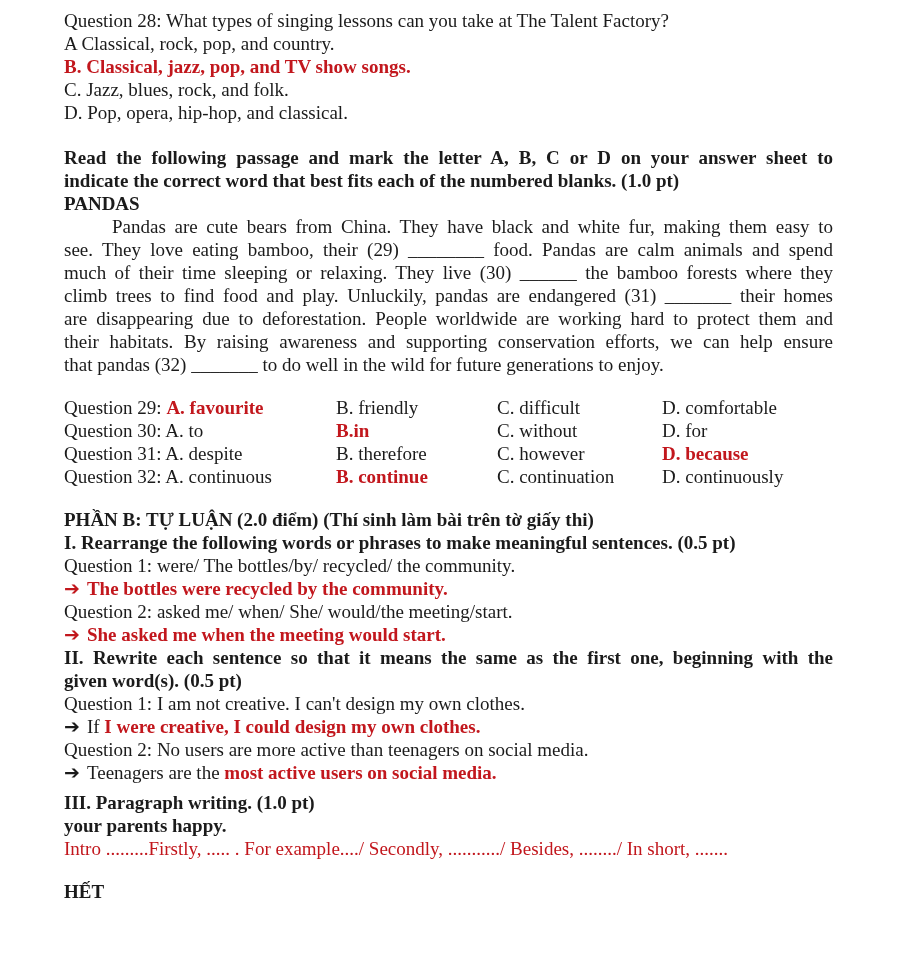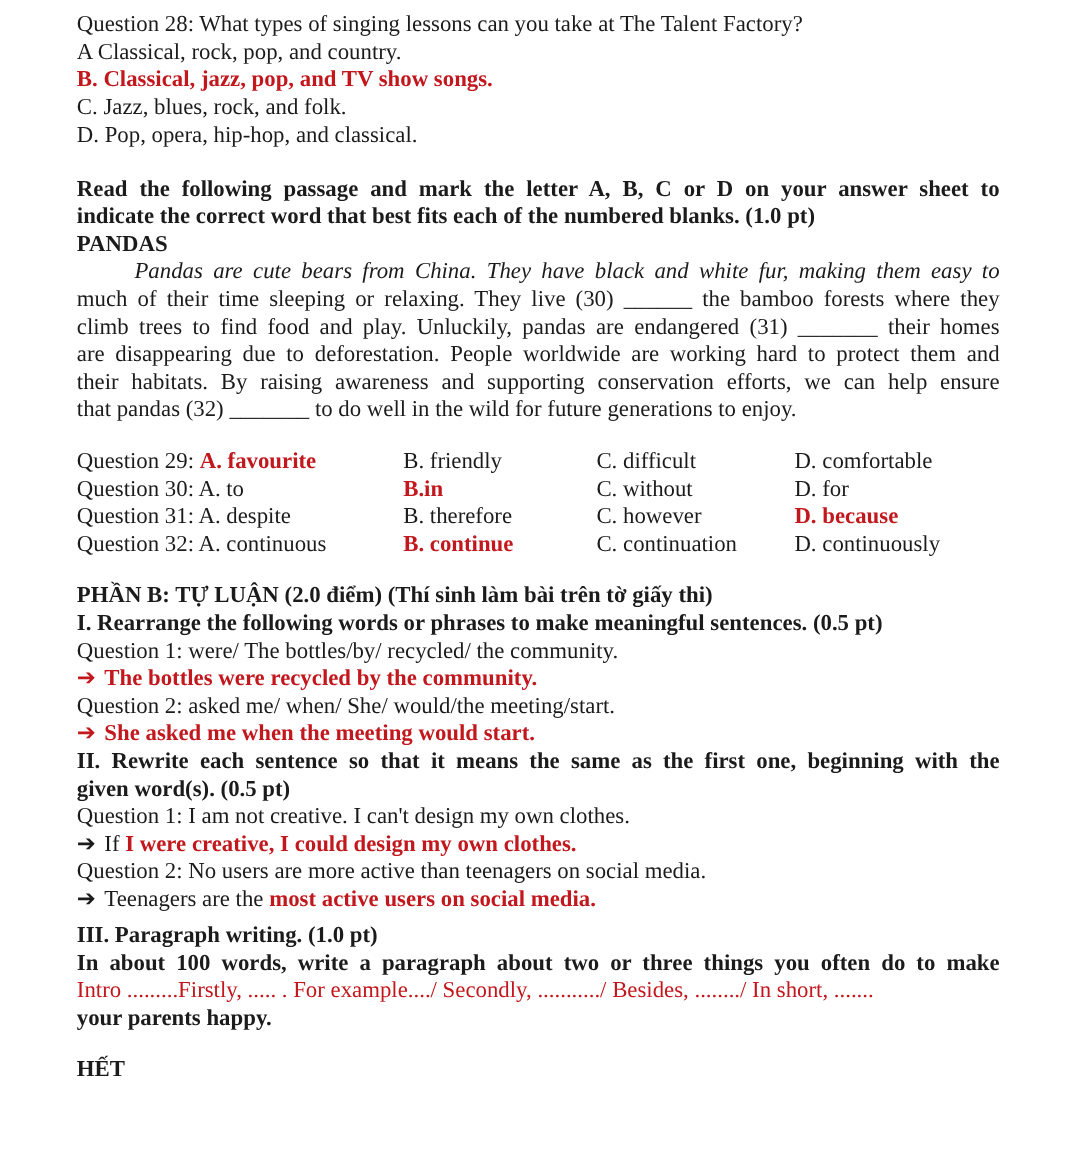--- a/index.html
+++ b/index.html
@@ -5,21 +5,21 @@
   :root { --red:#c2171d; --ink:#1b1b1b; }
   html,body { margin:0; padding:0; background:#ffffff; }
   body {
     width:906px; height:959px; overflow:hidden;
     font-family:"Liberation Serif", serif;
     font-size:19px; line-height:23px; color:var(--ink);
   }
   .page { padding:9px 73px 0 64px; }
   .line { white-space:pre-wrap; }
   .jline { text-align:justify; text-align-last:justify; }
-  .indent { text-indent:48px;font-style:italic; }
+  .indent { text-indent:48px; }
   .bold { font-weight:bold; }
   .center { text-align:left; }
   .red-bold { color:var(--red); font-weight:bold; }
   .red-plain { color:var(--red); }
   .g22 { margin-top:22px; }
   .g21 { margin-top:7px; }
   .g20 { margin-top:20px; }
   .mcq-row { display:grid; grid-template-columns:272px 161px 165px 1fr;font-family:Liberation Serif, serif; }
   .arrow { font-family:"DejaVu Sans", sans-serif; margin-right:7px; }
 </style>
@@ -37,20 +37,21 @@
   </div>
 
   <div class="g22 bold">
     <div class="jline">Read the following passage and mark the letter A, B, C or D on your answer sheet to</div>
     <div class="line">indicate the correct word that best fits each of the numbered blanks. (1.0 pt)</div>
   </div>
 
   <div class="center bold">PANDAS</div>
   <div>
     <div class="jline indent">Pandas are cute bears from China. They have black and white fur, making them easy to</div>
+    <div class="jline">see. They love eating bamboo, their (29) ________ food. Pandas are calm animals and spend</div>
     <div class="jline">much of their time sleeping or relaxing. They live (30) ______ the bamboo forests where they</div>
     <div class="jline">climb trees to find food and play. Unluckily, pandas are endangered (31) _______ their homes</div>
     <div class="jline">are disappearing due to deforestation. People worldwide are working hard to protect them and</div>
     <div class="jline">their habitats. By raising awareness and supporting conservation efforts, we can help ensure</div>
     <div class="line">that pandas (32) _______ to do well in the wild for future generations to enjoy.</div>
   </div>
 
   <div class="g20">
     <div class="mcq-row">
       <div><span>Question 29:</span> <span class="red-bold">A. favourite</span></div>
@@ -90,20 +91,19 @@
     <div class="jline bold">II. Rewrite each sentence so that it means the same as the first one, beginning with the</div>
     <div class="line bold">given word(s). (0.5 pt)</div>
     <div class="line">Question 1: I am not creative. I can't design my own clothes.</div>
     <div class="line"><span class="arrow">➔</span><span>If </span><span class="red-bold">I were creative, I could design my own clothes.</span></div>
     <div class="line">Question 2: No users are more active than teenagers on social media.</div>
     <div class="line"><span class="arrow">➔</span><span>Teenagers are the </span><span class="red-bold">most active users on social media.</span></div>
   </div>
 
   <div class="g21">
     <div class="line bold">III. Paragraph writing. (1.0 pt)</div>
-    <div class="jline bold">In about 100 words, write a paragraph about two or three things you often do to make</div>
+    <div class="line bold">your parents happy.</div>
     <div class="line red-plain">Intro .........Firstly, ..... . For example..../ Secondly, .........../ Besides, ......../ In short, .......</div>
-    <div class="line bold">your parents happy.</div>
   </div>
 
   <div class="center bold g20">HẾT</div>
 
 </div>
 
 </body></html>

